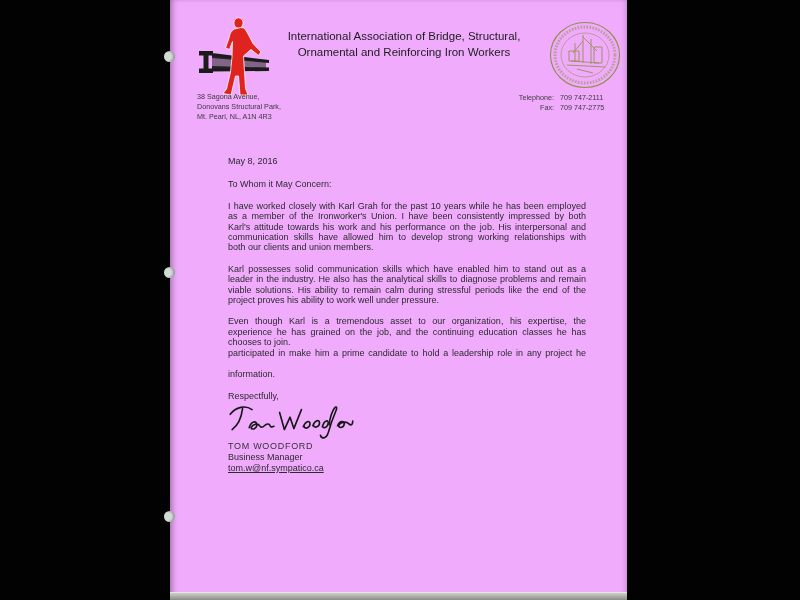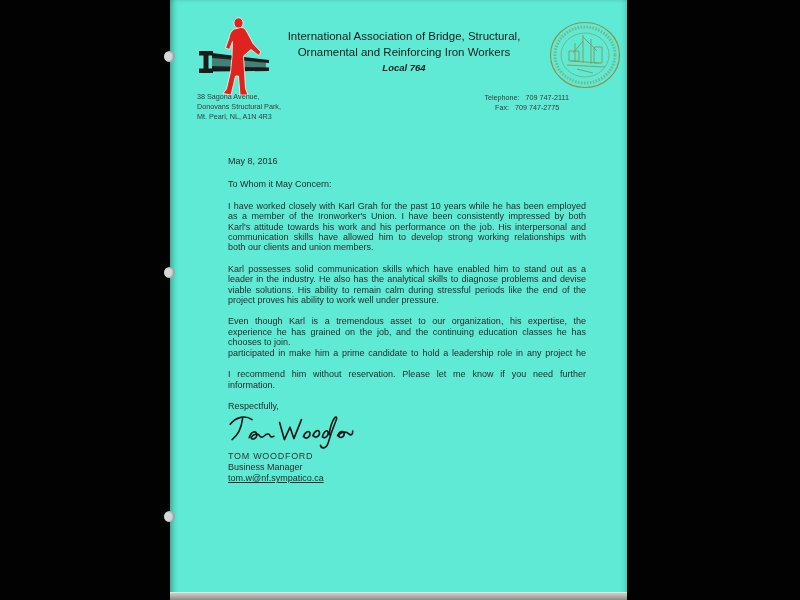--- a/index.html
+++ b/index.html
@@ -5,21 +5,21 @@
   html,body{margin:0;padding:0;}
   body{
     width:800px;height:600px;overflow:hidden;
     background:#020202;
     font-family:"Liberation Sans", sans-serif;
     position:relative;
   }
   .stage{position:absolute;inset:0;background:#020202;}
   .paper{
     position:absolute;left:170px;top:0;width:457px;height:600px;
-    background:#5eead4;
+    background:#f0abfc;
     box-shadow:inset 5px 0 7px -4px rgba(0,0,0,.45), inset -4px 0 6px -4px rgba(0,0,0,.25);
   }
   .punch{
     position:absolute;left:-6px;width:11px;height:11px;border-radius:50%;
     background:#d3dad8;box-shadow:inset -2px 0 2px rgba(0,0,0,.28);
   }
   .bottom-edge{
     position:absolute;left:0;right:0;bottom:0;height:7px;
     background:linear-gradient(to bottom,#cfcfca,#8b8b88);
     border-top:1px solid #e6e5e0;
@@ -34,21 +34,21 @@
   .title-line{font-size:11.5px;line-height:15.5px;letter-spacing:0px;}
   .title-local{font-size:9.5px;font-weight:bold;font-style:italic;margin-top:2px;}
   .address-block{
     position:absolute;left:27px;top:92px;
     font-size:7.2px;line-height:10px;color:#3a3a3c;
   }
   .telfax-block{
     position:absolute;left:280px;top:93px;width:172px;
     font-size:7.2px;line-height:10px;color:#3a3a3c;
   }
-  .telfax-row{display:flex;justify-content:center;}
+  .telfax-row{display:flex;justify-content:flex-end;}
   .telfax-row .lbl{text-align:right;}
   .telfax-row .val{width:62px;text-align:left;margin-left:6px;}
   
   .letter-col{
     position:absolute;left:58px;top:156px;width:358px;
     font-size:9px;line-height:10.4px;color:#2b2b2d;
   }
   .date{margin-bottom:13px;}
   .salutation{margin-bottom:11px;}
   .para{margin-bottom:11px;}
@@ -87,21 +87,20 @@
                  L42,80 L50,80 L47.5,73.5 L46.5,56.5 L45.5,41
                  L53,34.5 L60.5,40.5 L63,37 L55,28.5
                  C52.5,24 49,16 46,13 z"></path>
         <path d="M34,22 L45,22 L45,25 L34,25 z" stroke="none" opacity="0.9"></path>
       </g>
     </svg>
 
     <div class="title-block">
       <div class="title-line">International Association of Bridge, Structural,</div>
       <div class="title-line">Ornamental and Reinforcing Iron Workers</div>
-      <div class="title-local">Local 764</div>
     </div>
 
     <svg class="seal" width="76" height="70" viewBox="0 0 76 70">
       <g stroke="#8e9049" fill="none">
         <ellipse cx="38" cy="34" rx="34.5" ry="32.5" stroke-width="1.1"></ellipse>
         <ellipse cx="38" cy="34" rx="30" ry="28" stroke-width="3" stroke-dasharray="1.6,1.4" opacity="0.55"></ellipse>
         <ellipse cx="38" cy="34" rx="24" ry="22" stroke-width="0.8" opacity="0.7"></ellipse>
         <g stroke-width="1" opacity="0.85">
           <path d="M20,44 L58,46"></path>
           <path d="M24,40 L52,42"></path>
@@ -141,32 +140,31 @@
       <div>
           <div class="para">
             <div class="pline just">I have worked closely with Karl Grah for the past 10 years while he has been employed</div>
             <div class="pline just">as a member of the Ironworker's Union.  I have been consistently impressed by both</div>
             <div class="pline just">Karl's attitude towards his work and his performance on the job.  His interpersonal and</div>
             <div class="pline just">communication skills have allowed him to develop strong working relationships with</div>
             <div class="pline">both our clients and union members.</div>
           </div>
           <div class="para">
             <div class="pline just">Karl possesses solid communication skills which have enabled him to stand out as a</div>
-            <div class="pline just">leader in the industry.  He also has the analytical skills to diagnose problems and devise</div>
+            <div class="pline just">leader in the industry.  He also has the analytical skills to diagnose problems and remain</div>
             <div class="pline just">viable solutions.  His ability to remain calm during stressful periods like the end of the</div>
             <div class="pline">project proves his ability to work well under pressure.</div>
           </div>
           <div class="para">
             <div class="pline just">Even though Karl is a tremendous asset to our organization, his expertise, the</div>
             <div class="pline just">experience he has grained on the job, and the continuing education classes he has</div>
             <div class="pline">chooses to join.</div>
             <div class="pline just">participated in make him a prime candidate to hold a leadership role in any project he</div>
           </div>
           <div class="para">
-            <div class="pline just">I recommend him without reservation.  Please let me know if you need further</div>
             <div class="pline">information.</div>
           </div>
         </div>
 
       <div class="closing">Respectfully,</div>
 
       <svg class="sig" width="134" height="38" viewBox="0 0 134 40" aria-label="Tom Woodford signature">
         <g fill="none" stroke="#151515" stroke-width="1.7" stroke-linecap="round" stroke-linejoin="round">
           <path d="M3,13 C9,5 19,3 26,8"></path>
           <path d="M16,7 C15,15 12,24 5,29"></path>

